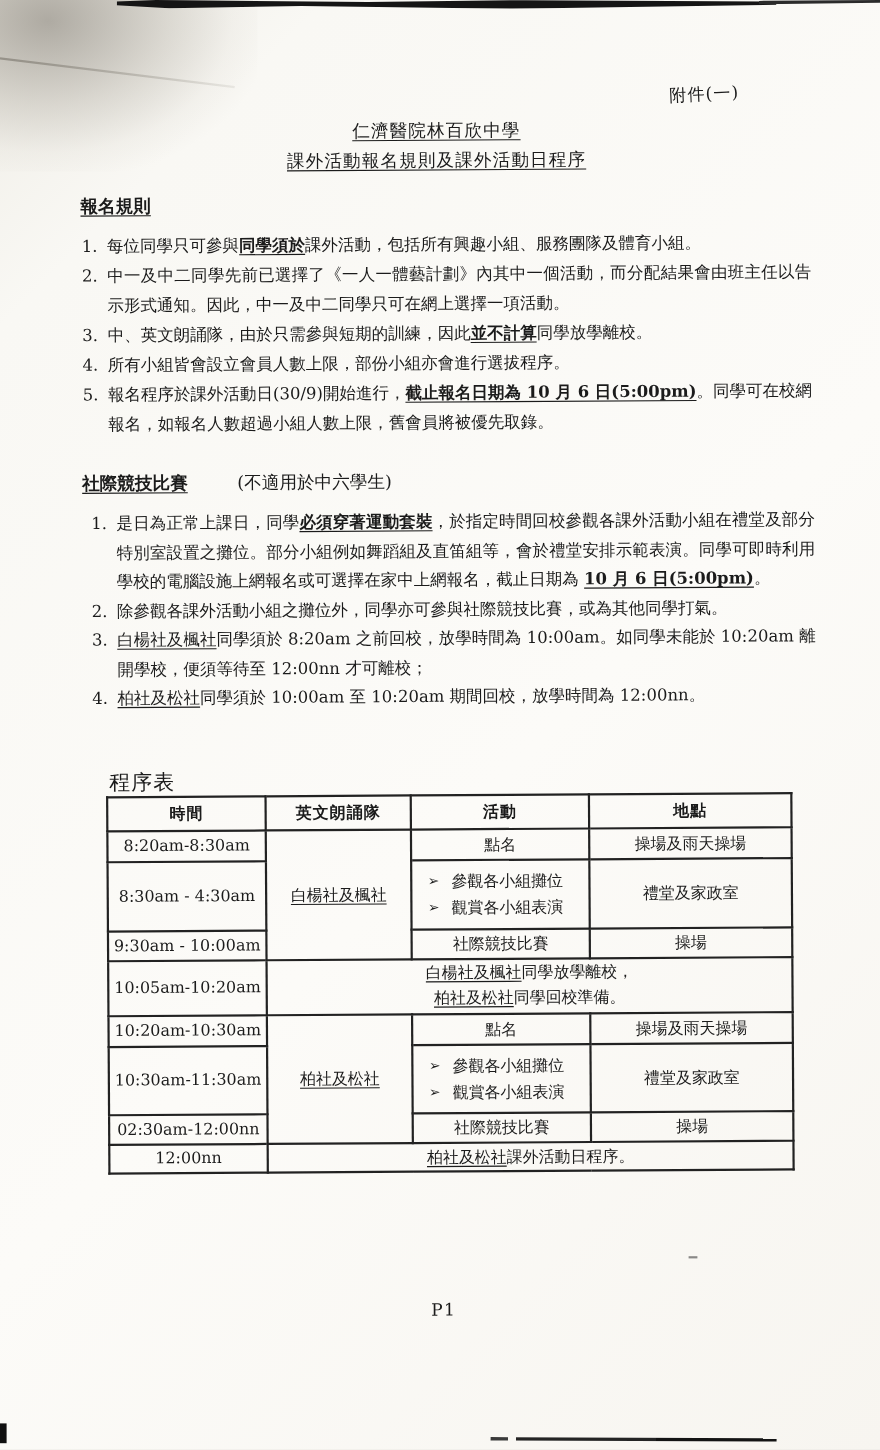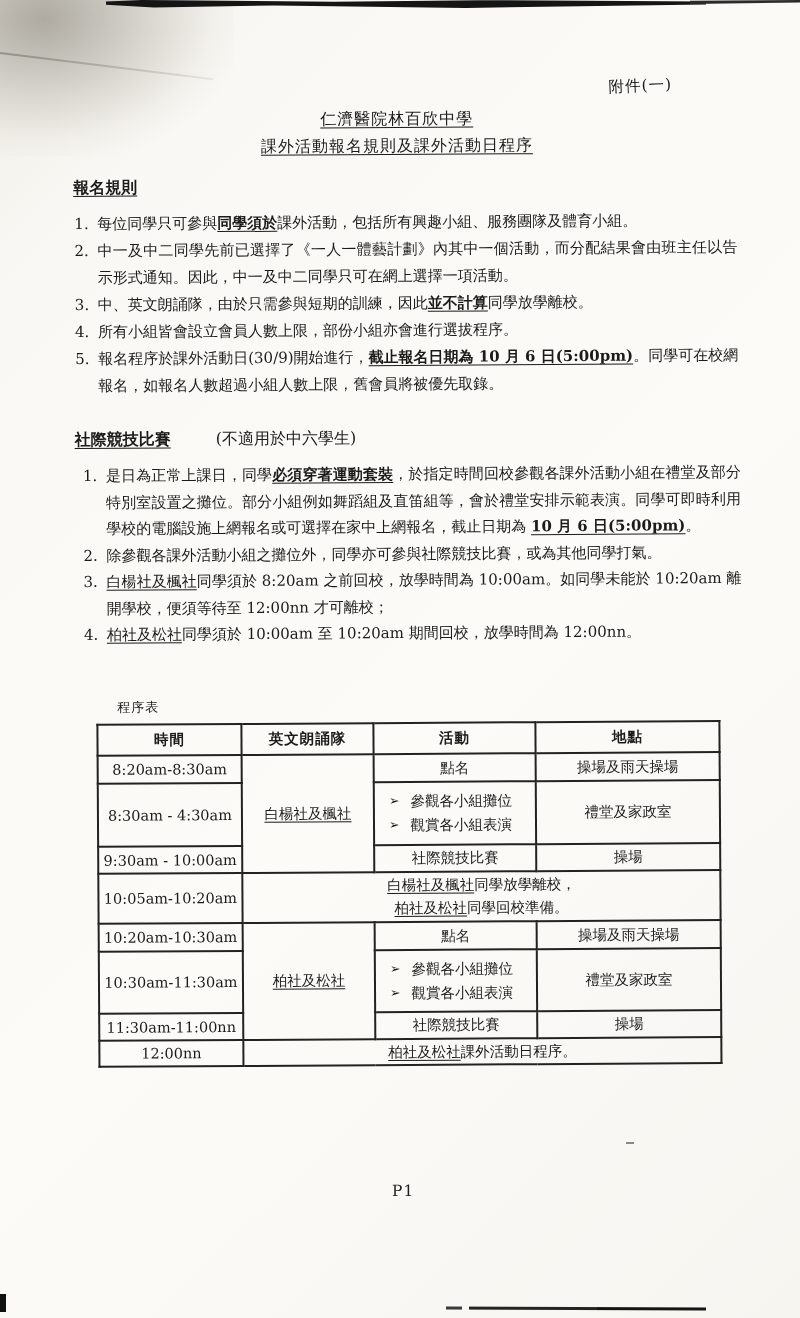--- a/index.html
+++ b/index.html
@@ -21,21 +21,21 @@
   .h1{top:176px;left:76px;}
   .h2{top:428px;left:76px;}
 
   .list{position:absolute;font-size:15px;}
   .list1{top:209px;left:77px;width:663px;line-height:27px;}
   .list2{top:461px;left:84px;width:658px;line-height:26.5px;}
   .li{display:flex;}
   .li .num{flex:none;width:23px;}
   .li .txt{flex:1;text-align:justify;}
 
-  .tbl-caption{position:absolute;top:697px;left:99px;font-size:13px;letter-spacing:1px;margin-left:18px;}
+  .tbl-caption{position:absolute;top:697px;left:99px;font-size:19px;letter-spacing:1px;}
   table.sched{
     position:absolute;top:722px;left:96px;border-collapse:collapse;table-layout:fixed;
     font-size:14.5px;
   }
   table.sched td,table.sched th{
     border:2px solid #222;text-align:center;vertical-align:middle;padding:1px 3px;
     font-weight:normal;overflow:hidden;
   }
   table.sched th{font-weight:bold;letter-spacing:1px;}
   .bullets{text-align:left !important;}
@@ -191,21 +191,21 @@
                 <span>參觀各小組攤位</span>
               </div>
           <div class="bullet-line">
                 <span class="arrow">➢</span>
                 <span>觀賞各小組表演</span>
               </div>
         </td>
         <td>禮堂及家政室</td>
       </tr>
       <tr style="height:27px;">
-        <td>11:30am-11:00nn</td>
+        <td>02:30am-12:00nn</td>
         <td>社際競技比賽</td>
         <td>操場</td>
       </tr>
       <tr style="height:26px;">
         <td>12:00nn</td>
         <td colspan="3"><span class="u">柏社及松社</span><span>課外活動日程序。</span></td>
       </tr>
     </tbody>
       </table>
 

